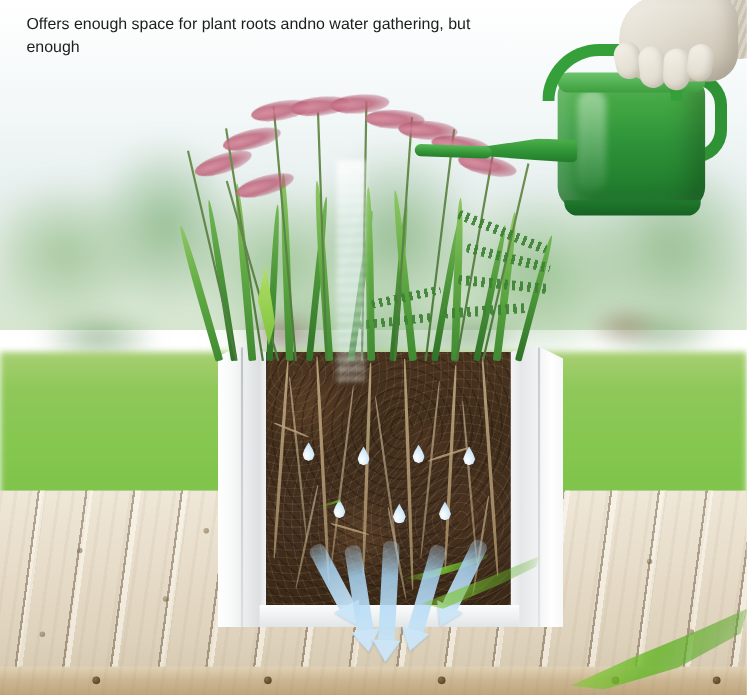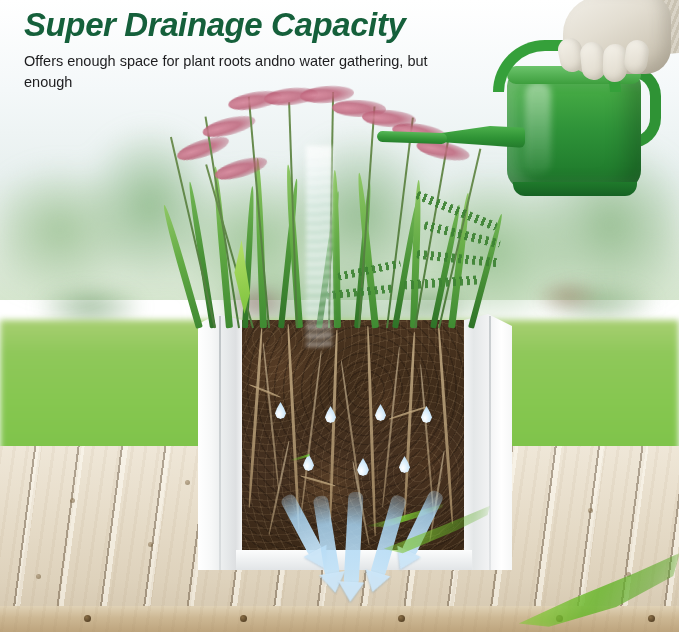--- a/index.html
+++ b/index.html
@@ -444,17 +444,16 @@
     <div class="finger" style="left:104px; top:38px; width:24px; height:34px; transform:rotate(-12deg);"></div>
     <div class="finger" style="left:126px; top:42px; width:24px; height:38px; transform:rotate(-6deg);"></div>
     <div class="finger" style="left:148px; top:44px; width:24px; height:38px; transform:rotate(2deg);"></div>
     <div class="finger" style="left:170px; top:40px; width:23px; height:34px; transform:rotate(8deg);"></div>
   </div>
 
   <div class="fg-leaf2"></div>
   <div class="fg-leaf"></div>
 
   <div class="text-block">
-    <div class="headline">Super Drainage Capacity</div>
     <div class="subhead">Offers enough space for plant roots andno water gathering, but enough</div>
   </div>
 
 </div>
 
 </body></html>

